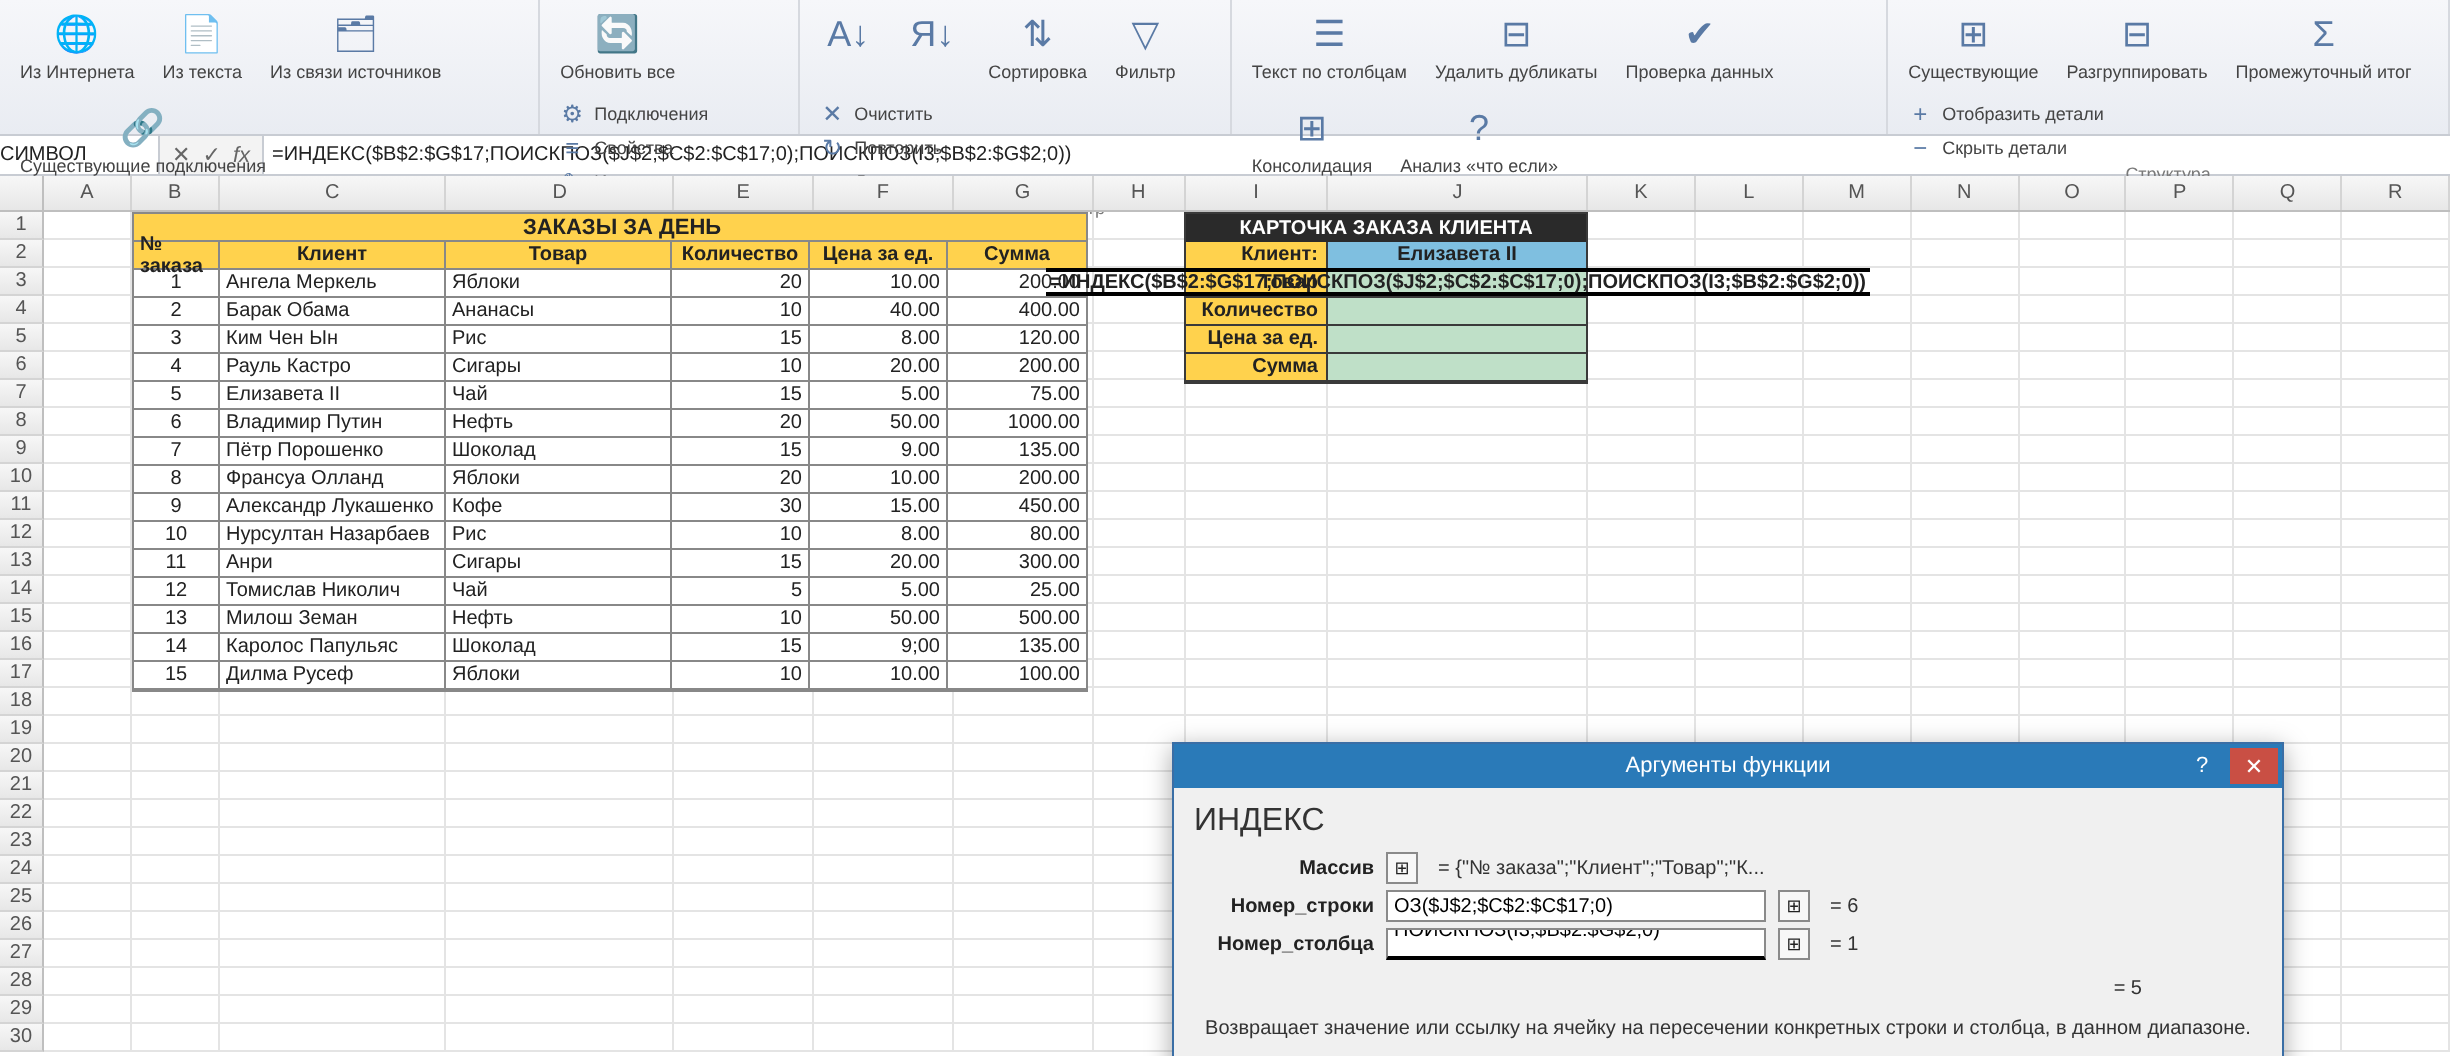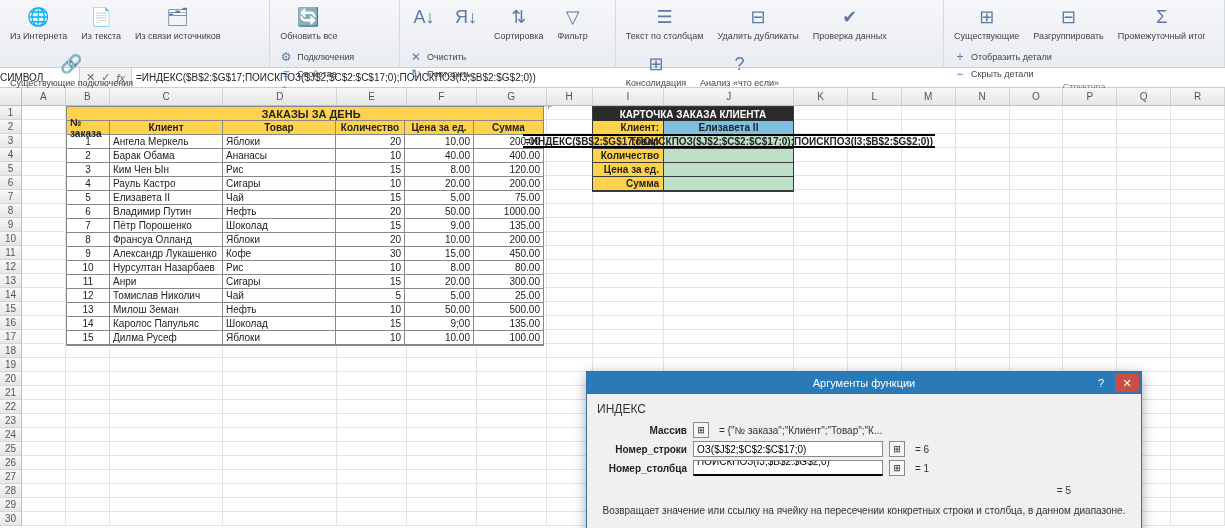--- a/index.html
+++ b/index.html
@@ -60,21 +60,21 @@
   .formula-over { position:absolute; top:46px; left:523px; height:14px; display:flex; align-items:center; font-size:10px; font-weight:bold; background:transparent; border-bottom:2px solid #000; border-top:2px solid #000; padding:0 2px; white-space:nowrap; z-index:5;}
 
   
   .dialog { position:absolute; top:283px; left:586px; width:556px; background:#f0f0f0; border:1px solid #3a6ea5; box-shadow:0 3px 12px rgba(0,0,0,0.35); font-size:10px;}
   .dlg-title { background:#2a7ab8; height:22px; display:flex; align-items:center; justify-content:center; color:#fff; font-size:11px; position:relative;}
   .dlg-controls { position:absolute; right:2px; top:2px; display:flex; gap:2px;}
   .dlg-controls span { width:24px; height:18px; display:flex; align-items:center; justify-content:center; color:#fff; cursor:pointer;}
   .dlg-close { background:#c94f44;}
   .dlg-help { background:#2a7ab8;}
   .dlg-body { padding:6px 10px 4px;}
-  .dlg-func { font-size:12px; color:#333; padding:2px 0 6px;}
+  .dlg-func { font-size:16px; color:#333; padding:2px 0 6px;}
   .dlg-field { display:flex; align-items:center; gap:6px; margin-bottom:3px;}
   .dlg-flabel { width:90px; text-align:right; font-weight:bold;}
   .dlg-input { flex:0 0 190px; height:16px; border:1px solid #8a8a8a; background:#fff; padding:0 3px; font-size:10px;}
   .dlg-pick { width:16px; height:16px; border:1px solid #8a8a8a; background:#f7f7f7; display:flex; align-items:center; justify-content:center; font-size:9px; cursor:pointer;}
   .dlg-result { font-size:10px; color:#333; padding-left:4px;}
   .dlg-desc { font-size:10px; color:#333; padding:8px 2px 4px; text-align:center; line-height:1.3;}
   .dlg-desc b { font-weight:bold;}
   .underline-mark { border-bottom:2px solid #000; padding-bottom:13px;}
 </style>
 </head>

